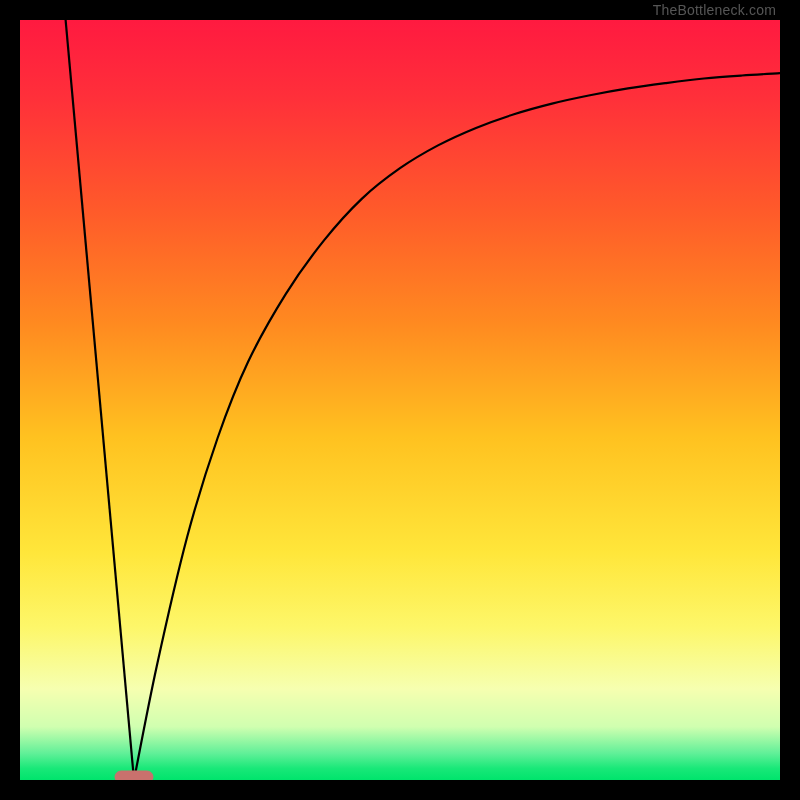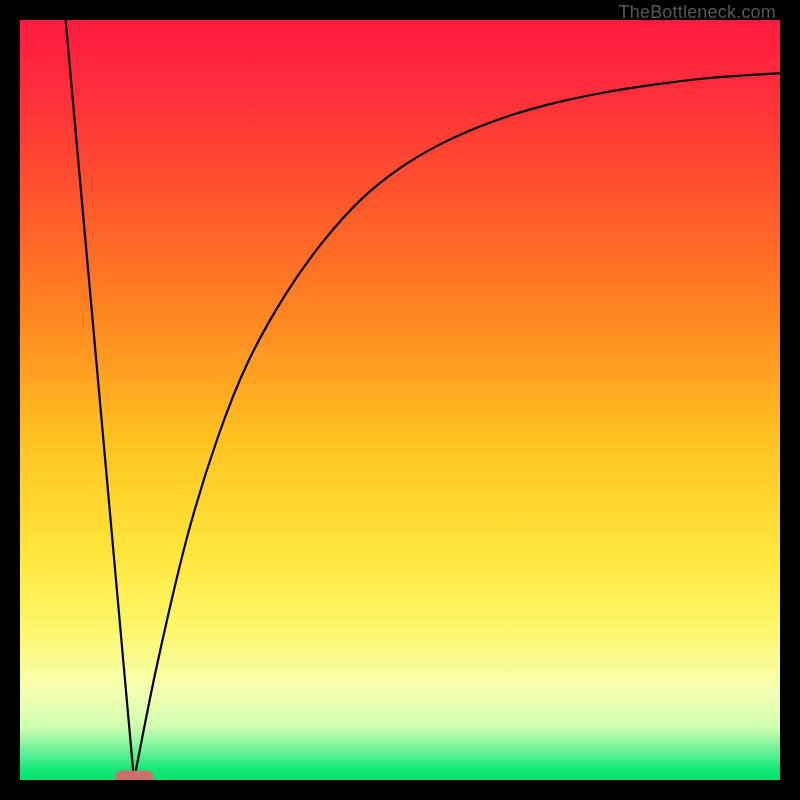--- a/index.html
+++ b/index.html
@@ -24,21 +24,21 @@
     left: 0;
     top: 0;
     width: 760px;
     height: 760px;
   }
   .watermark {
     position: absolute;
     top: 2px;
     right: 24px;
     color: #565656;
-    font-size: 18px;
+    font-size: 14px;
     font-weight: 500;
     letter-spacing: 0.2px;
   }
 </style>
 </head>
 <body>
 
 <div class="frame">
   <svg class="plot" viewBox="0 0 760 760" preserveAspectRatio="none">
     <defs>

